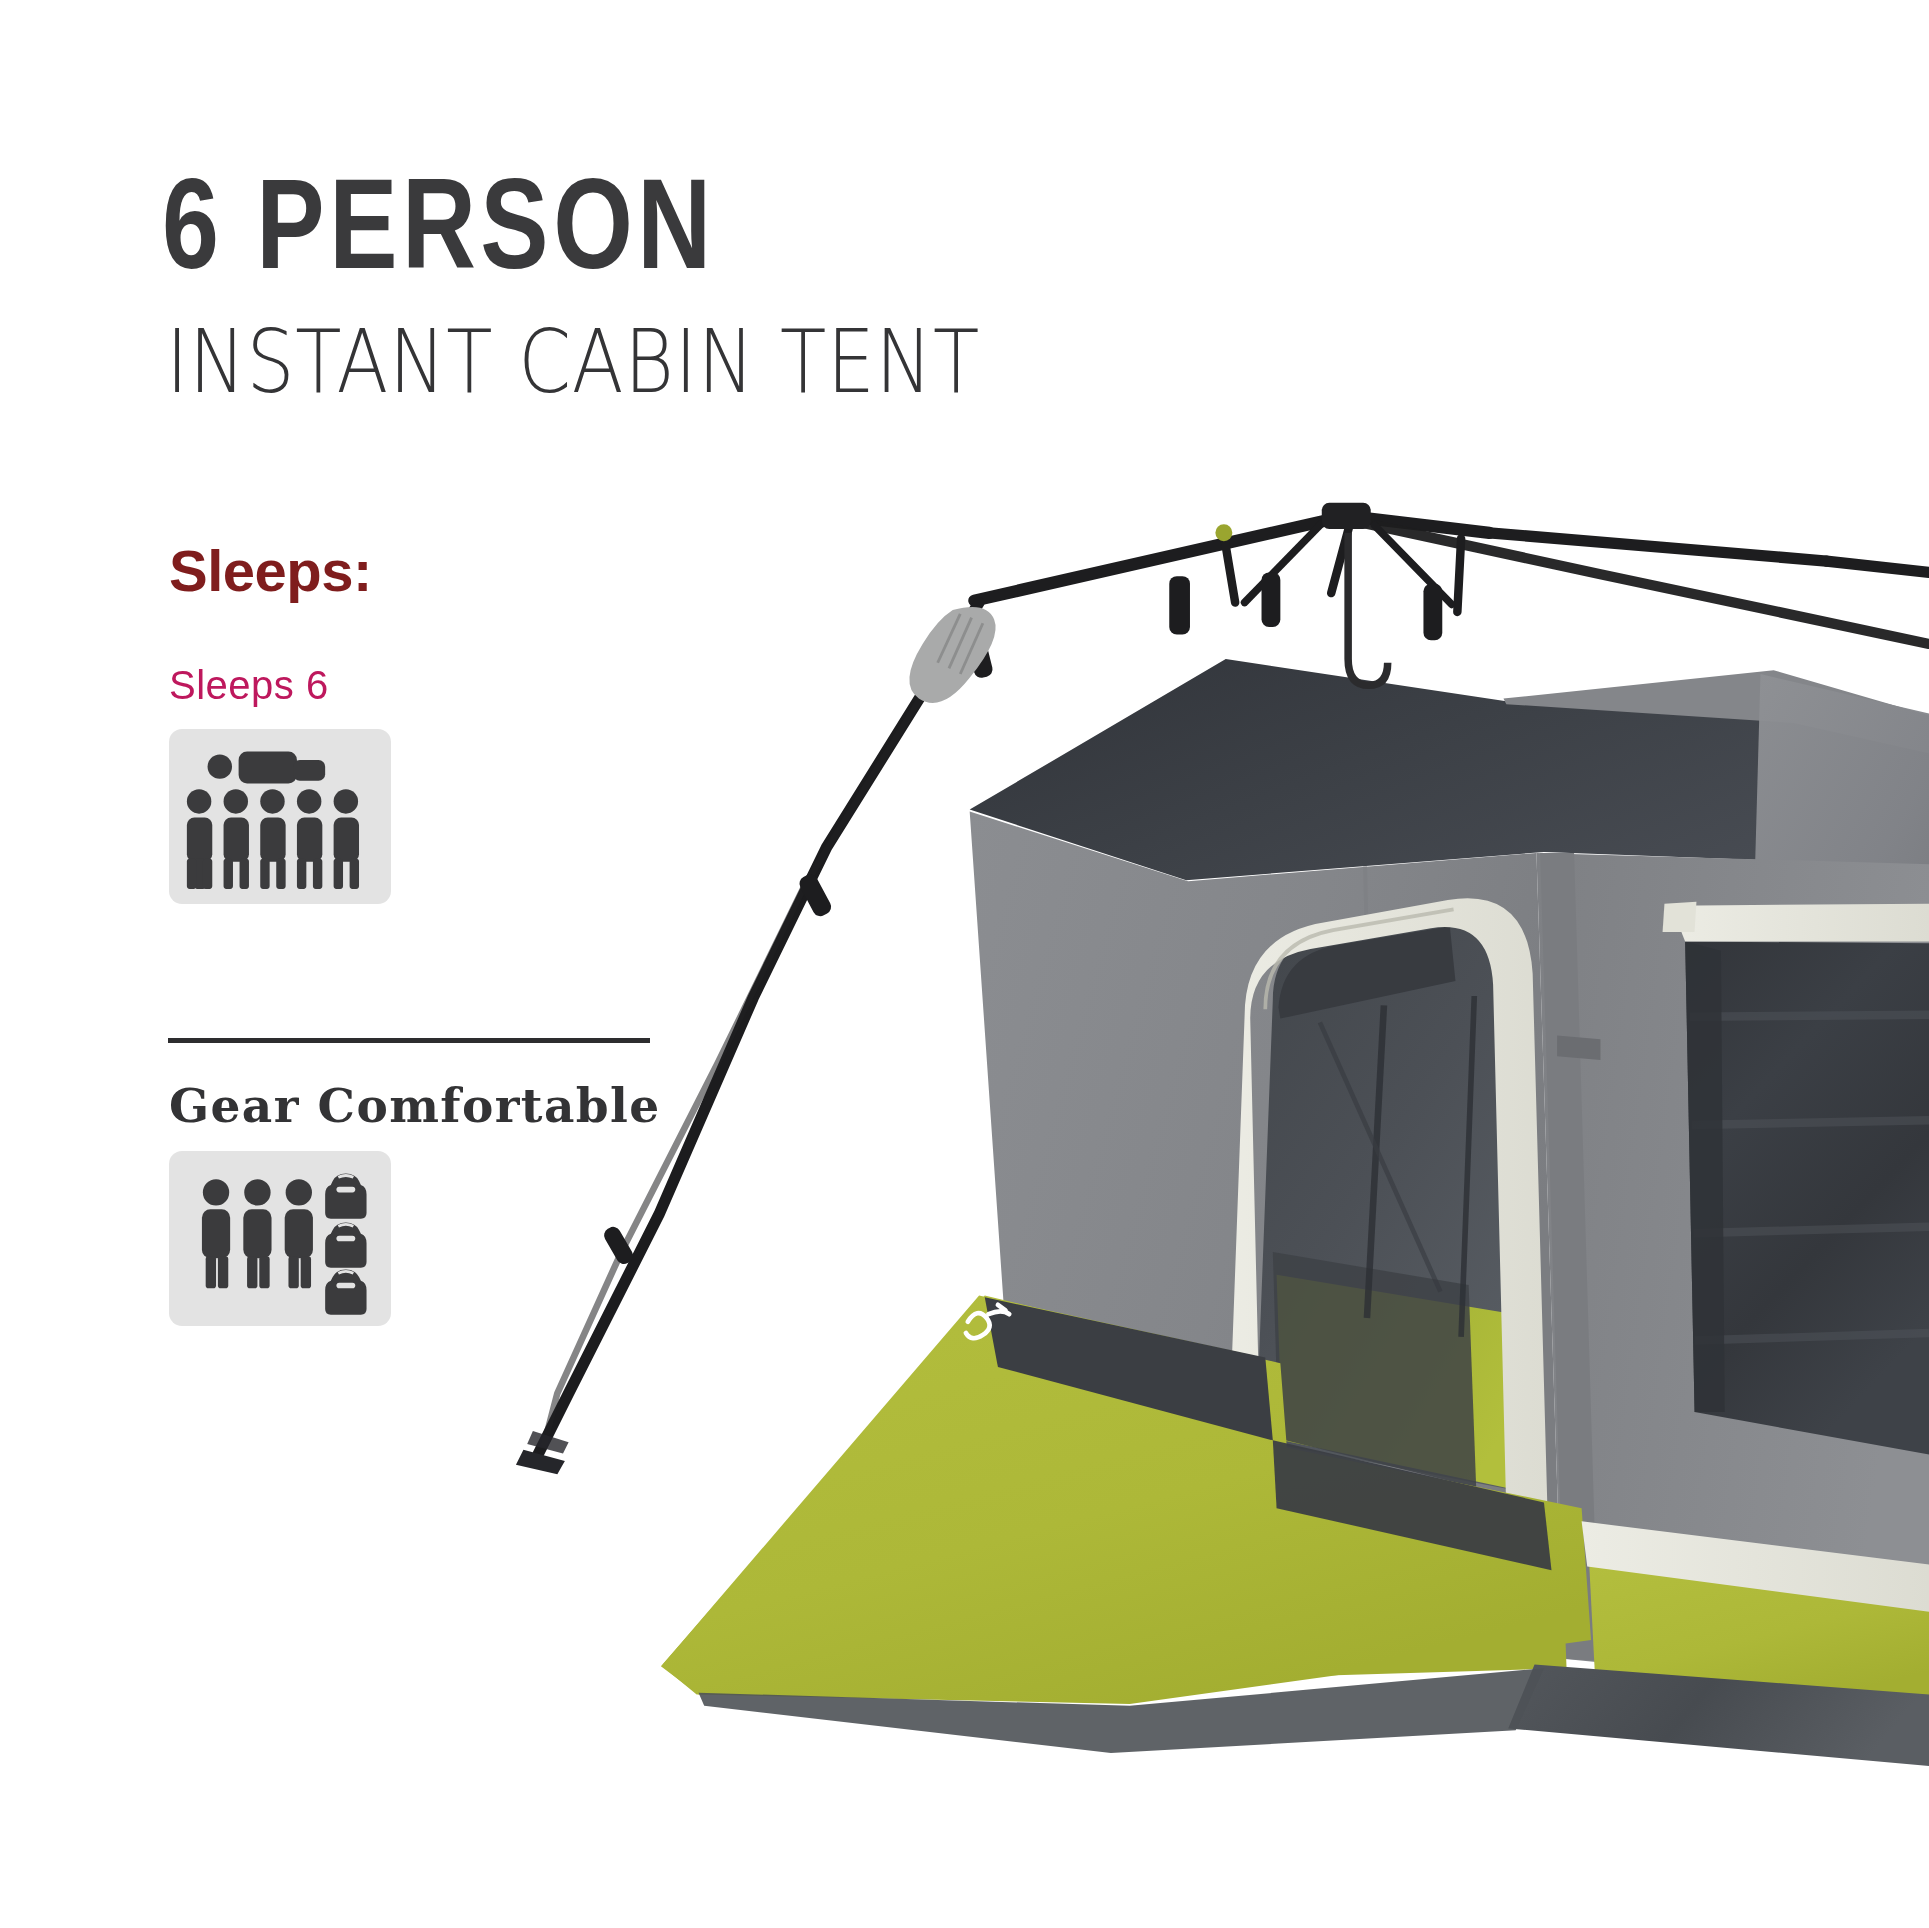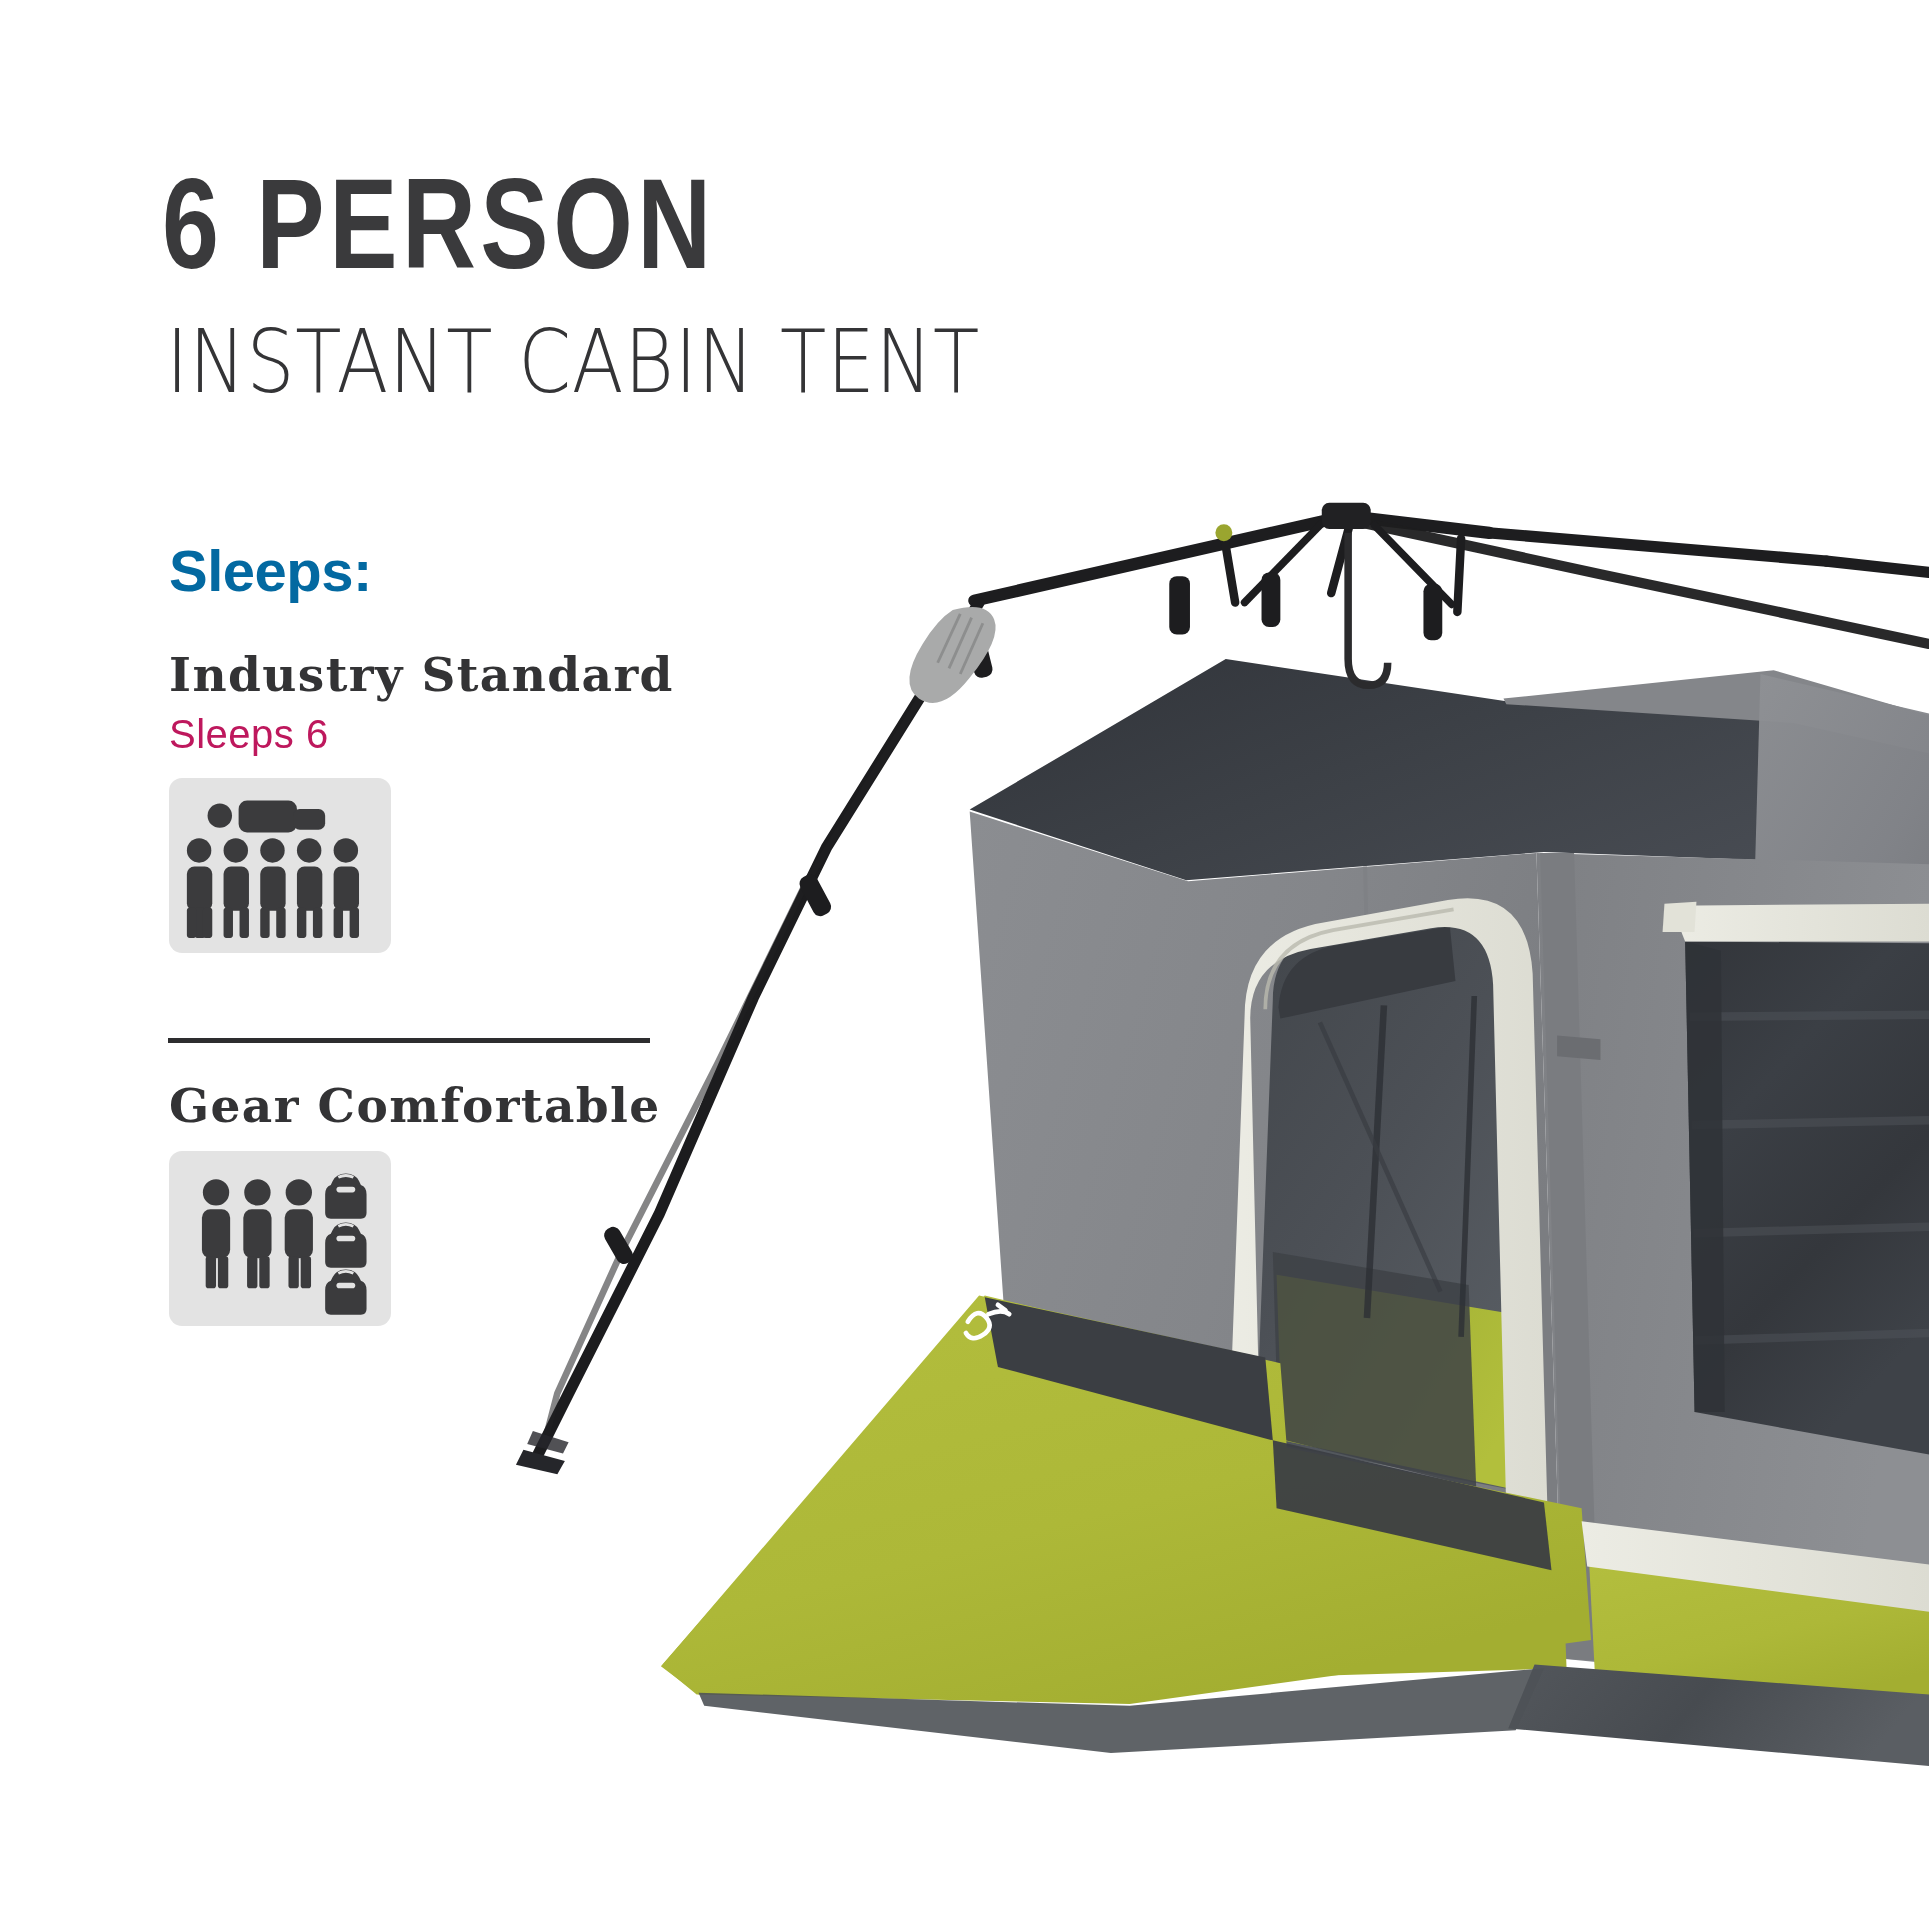--- a/index.html
+++ b/index.html
@@ -37,21 +37,21 @@
     transform:scaleX(0.86);
     transform-origin:left top;
     white-space:nowrap;
   }
   .sleeps-label{
     position:absolute; left:169px; top:537px;
     font-family:"Liberation Sans", sans-serif;
     font-weight:bold;
     font-size:58px;
     letter-spacing:-0.5px;
-    color:#0369a1;
+    color:#7f1d1d;
     white-space:nowrap;
   }
 
   .group{ position:absolute; left:169px; }
   .group.g1{ top:650px; }
   .group.g2{ top:1081px; }
 
   .g-title{
     font-family:"DejaVu Serif", serif;
     font-weight:bold;
@@ -259,21 +259,20 @@
       <path d="M 1050,1396 q 14,-6 22,0"></path>
       <path d="M 1060,1386 l 8,6"></path>
     </g>
   </svg>
 
   <div class="headline">6 PERSON</div>
   <div class="subhead">INSTANT CABIN TENT</div>
   <div class="sleeps-label">Sleeps:</div>
 
   <div class="group g1">
-    <div class="g-title">Industry Standard</div>
     <div class="g-sub">Sleeps 6</div>
     <div class="icon-box">
       <svg viewBox="0 0 236 186" width="222" height="175">
         <g fill="#3b3b3d">
 
           <circle cx="54" cy="40" r="13"></circle>
           <rect x="74" y="24" width="62" height="34" rx="9"></rect>
           <rect x="132" y="33" width="34" height="22" rx="7"></rect>
 
           <g>

